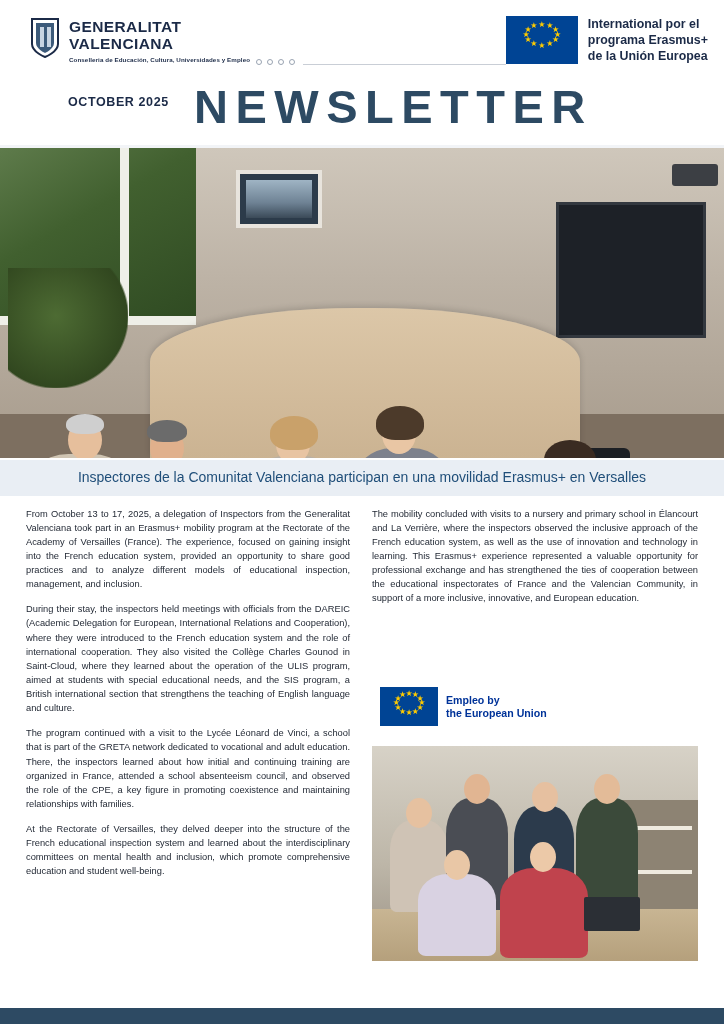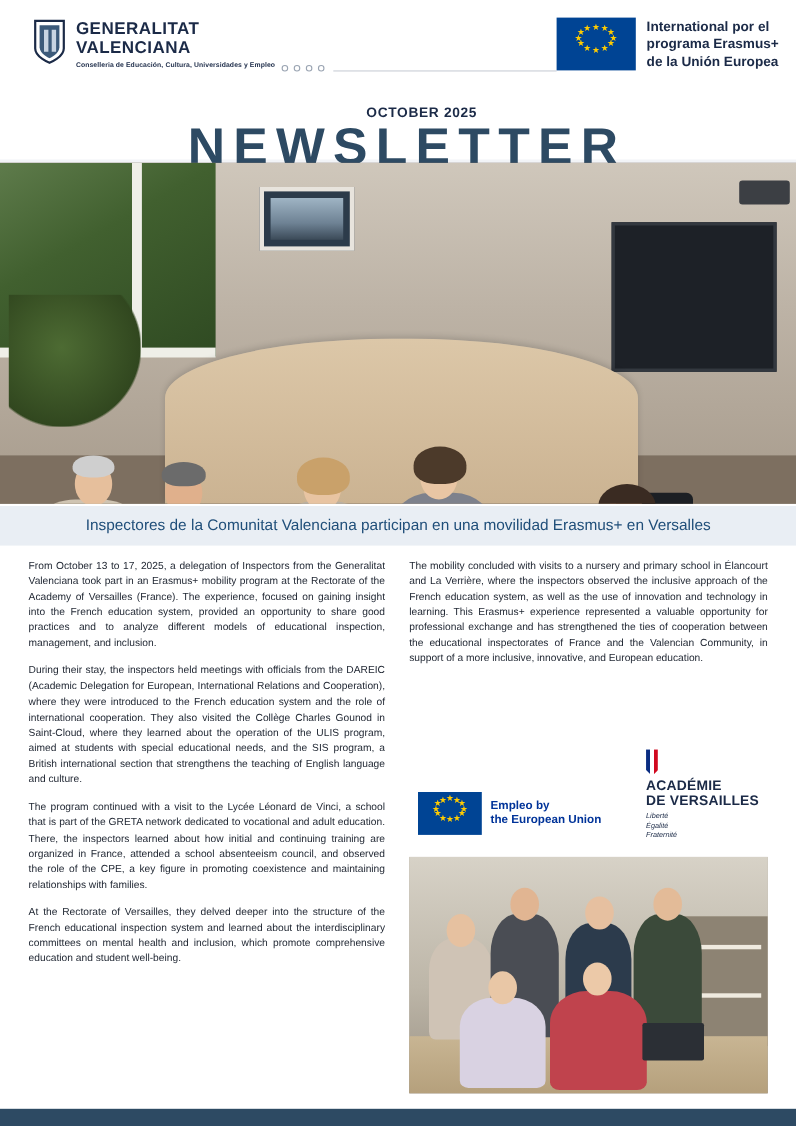--- a/index.html
+++ b/index.html
@@ -108,22 +108,21 @@
     white-space: pre-line;
     padding-top: 1px;
   }
 
   
   .header-bottom {
     position: absolute;
     left: 16px; right: 0; bottom: 0;
     height: 62px;
     display: flex;
-    align-items: center;
-    flex-direction: column;
+    align-items: flex-start;
   }
   .issue-date {
     width: 178px;
     text-align: left;
     padding-left: 52px;
     font-size: 12.5px;
     font-weight: bold;
     letter-spacing: 0.6px;
     color: #1b2a47;
     padding-top: 12px;
@@ -498,30 +497,20 @@
           <span class="eu-star" style="left:39%;  top:62%;">★</span>
           <span class="eu-star" style="left:31%;  top:53%;">★</span>
           <span class="eu-star" style="left:28%;  top:41%;">★</span>
           <span class="eu-star" style="left:31%;  top:29%;">★</span>
           <span class="eu-star" style="left:39%;  top:20%;">★</span>
         </div>
         <div class="funded-caption">Empleo by
 the European Union</div>
       </div>
 
-      <div class="acad">
-        <div class="acad-mark">
-          <div class="acad-flag"></div>
-        </div>
-        <div class="acad-name">ACADÉMIE
-DE VERSAILLES</div>
-        <div class="acad-motto">Liberté
-Égalité
-Fraternité</div>
-      </div>
     </div>
 
     <div class="photo2">
       <div class="p2wall"></div>
       <div class="shelf"></div>
       <div class="desk"></div>
 
       <div class="p" style="left:18px;  top:74px; width:58px; height:92px; background:#cfc3b5;"></div>
       <div class="h" style="left:34px;  top:52px; background:#e6c1a0;"></div>
 

